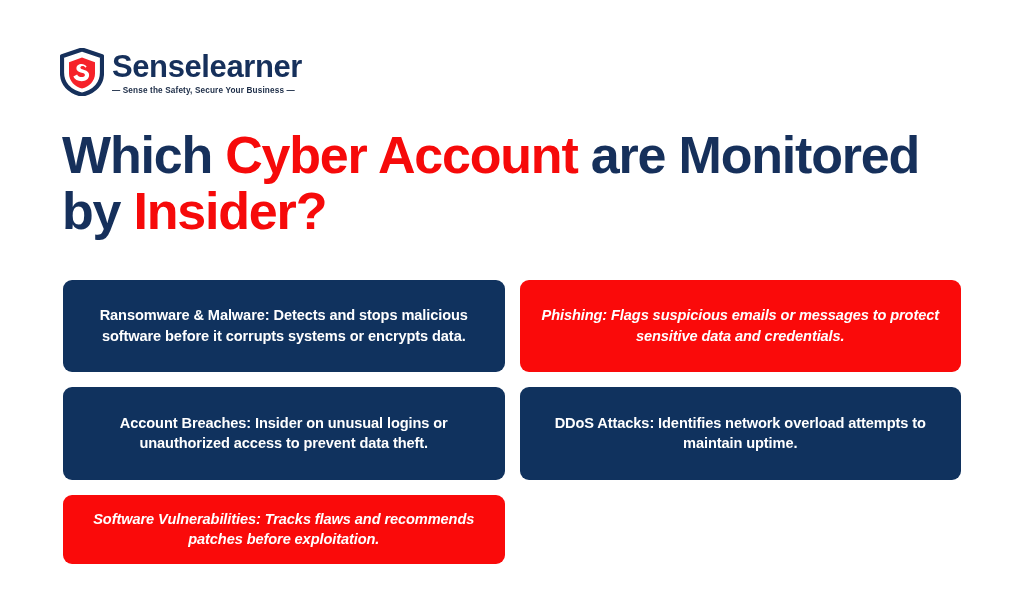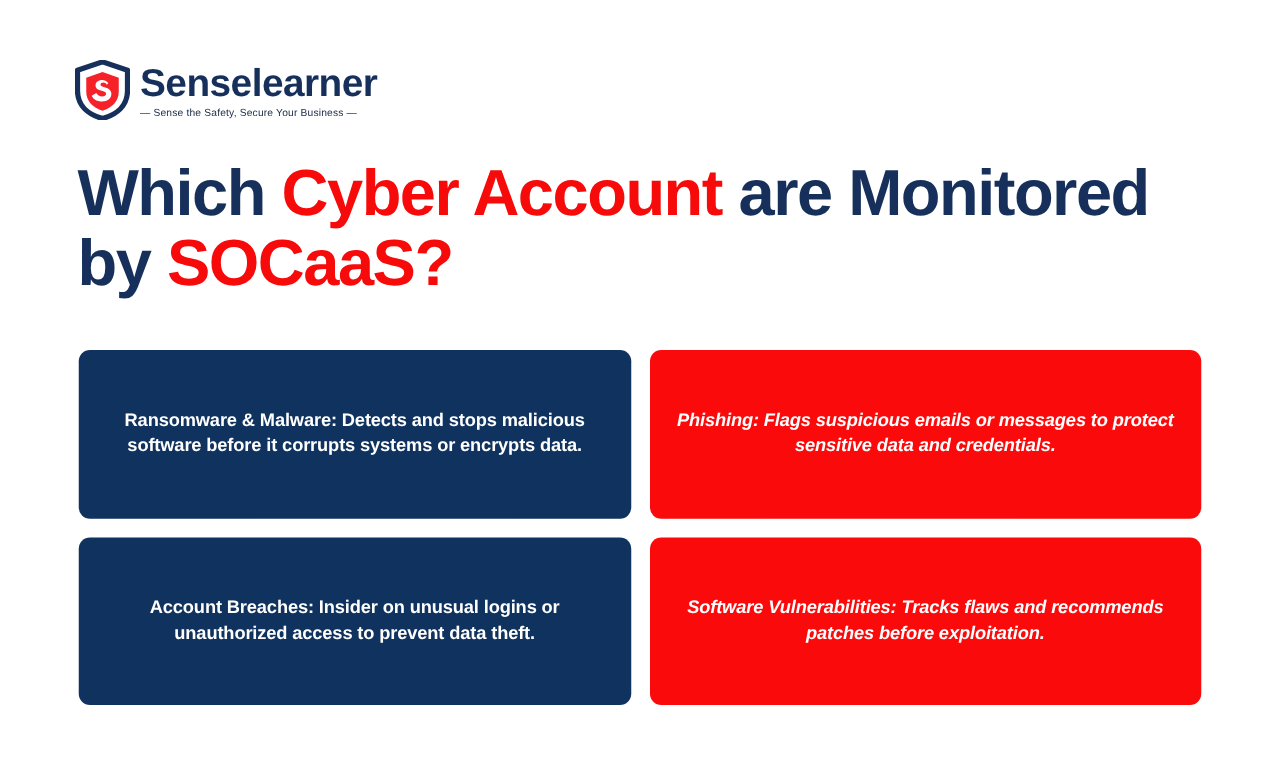--- a/index.html
+++ b/index.html
@@ -53,21 +53,21 @@
     font-weight: 700;
     color: #16305B;
     letter-spacing: -0.4px;
     line-height: 1;
     white-space: nowrap;
   }
 
   .brand-tagline {
     margin-top: 5px;
     font-size: 8.2px;
-    font-weight: 400;
+    font-weight: 700;
     color: #20304a;
     letter-spacing: 0.15px;
     line-height: 1;
     white-space: nowrap;
   }
 
   
   .headline {
     position: absolute;
     left: 62px;
@@ -131,37 +131,40 @@
                L13.3 28.6 C14.7 31.5 17.7 33.2 21.6 33.2 C26.0 33.2 29.1 30.9 29.1 27.0
                C29.1 24.4 27.5 22.8 24.3 21.9 L22.3 21.3 C21.0 20.9 20.4 20.4 20.4 19.6
                C20.4 18.6 21.3 18.0 22.6 18.0 C23.9 18.0 24.9 18.6 25.5 19.7 Z" fill="#ffffff"></path>
     </svg>
     <div class="brand-text">
       <div class="brand-name">Senselearner</div>
       <div class="brand-tagline">— Sense the Safety, Secure Your Business —</div>
     </div>
   </div>
 
-  <h1 class="headline"><span>Which </span><span class="hl-accent">Cyber Account</span><span> are Monitored by </span><span class="hl-accent">SOCaaS?</span></h1>
+  <h1 class="headline"><span>Which </span><span class="hl-accent">Cyber Account</span><span> are Monitored by </span><span class="hl-accent">Insider?</span></h1>
 
   <div class="card-grid">
 
     <div class="card navy">
       <p class="card-text">Ransomware &amp; Malware: Detects and stops malicious software before it corrupts systems or encrypts data.</p>
     </div>
 
     <div class="card red">
       <p class="card-text">Phishing: Flags suspicious emails or messages to protect sensitive data and credentials.</p>
     </div>
 
     <div class="card navy">
       <p class="card-text">Account Breaches: Insider on unusual logins or unauthorized access to prevent data theft.</p>
     </div>
 
 
+    <div class="card navy">
+      <p class="card-text">DDoS Attacks: Identifies network overload attempts to maintain uptime.</p>
+    </div>
 
     <div class="card red">
       <p class="card-text">Software Vulnerabilities: Tracks flaws and recommends patches before exploitation.</p>
     </div>
 
   </div>
 
 </div>
 
 </body></html>

